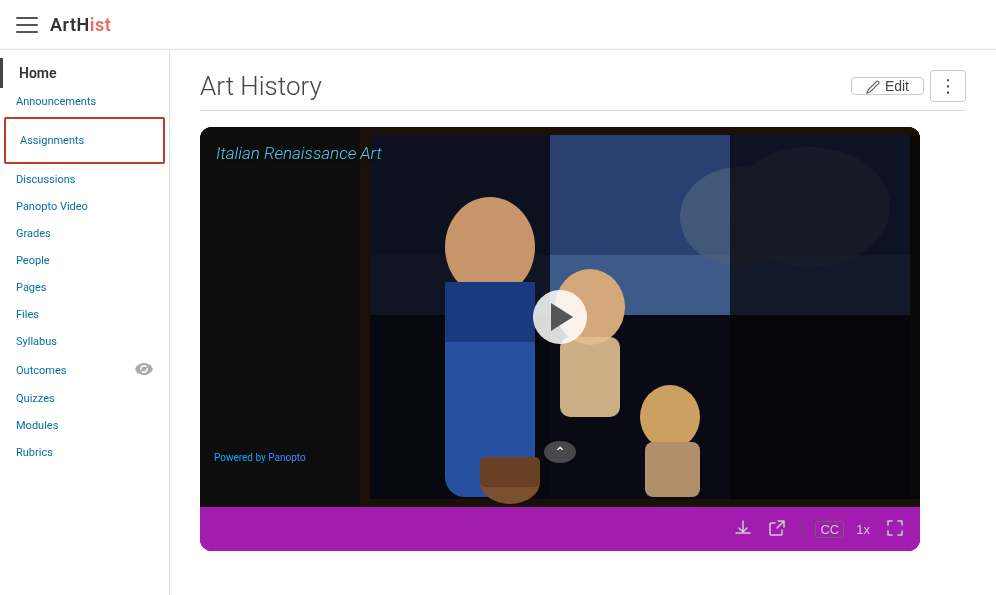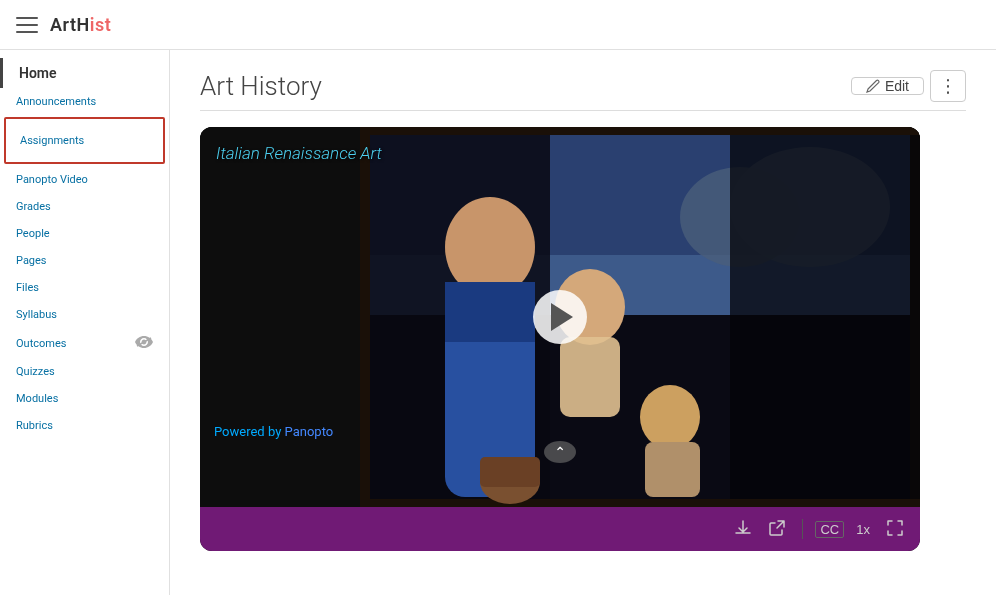--- a/index.html
+++ b/index.html
@@ -108,21 +108,21 @@
       font-weight: 300;
       color: #444;
     }
     .header-actions {
       display: flex;
       align-items: center;
       gap: 6px;
     }
     .edit-button {
       display: flex;
-      align-items: center;
+      align-items: flex-end;
       gap: 5px;
       padding: 0 14px;
       border: 1px solid #ccc;
       border-radius: 4px;
       background: #fff;
       color: #444;
       font-size: 14px;
       cursor: pointer;
     }
     .more-button {
@@ -180,43 +180,43 @@
     }
     .play-icon-triangle {
       width: 0;
       height: 0;
       border-top: 14px solid transparent;
       border-bottom: 14px solid transparent;
       border-left: 22px solid #555;
       margin-left: 4px;
     }
     .video-controls-bar {
-      background: #701a75;
+      background: #a21caf;
       padding: 8px 12px;
       display: flex;
       align-items: center;
       justify-content: space-between;
       height: 44px;
     }
     .controls-left {
       display: flex;
       align-items: center;
       gap: 4px;
     }
     .controls-right {
       display: flex;
       align-items: center;
       gap: 8px;
     }
     .powered-by {
       position: absolute;
-      bottom: 68px;
+      bottom: 44px;
       left: 14px;
       color: #ccc;
-      font-size: 13px;
+      font-size: 10px;
       z-index: 10;
     }
     .powered-by span {
       color: #00aaff;
     }
     .ctrl-btn {
       color: #ccc;
       font-size: 18px;
       cursor: pointer;
       background: none;
@@ -271,20 +271,23 @@
 
   <nav class="sidebar">
     <div class="sidebar-item active-home">
       <span>Home</span>
     </div>
     <div class="sidebar-item">
       <a href="#">Announcements</a>
     </div>
     <div class="sidebar-item assignments-active">
       <a href="#">Assignments</a>
+    </div>
+    <div class="sidebar-item">
+      <a href="#">Discussions</a>
     </div>
     <div class="sidebar-item">
       <a href="#">Panopto Video</a>
     </div>
     <div class="sidebar-item">
       <a href="#">Grades</a>
     </div>
     <div class="sidebar-item">
       <a href="#">People</a>
     </div>

